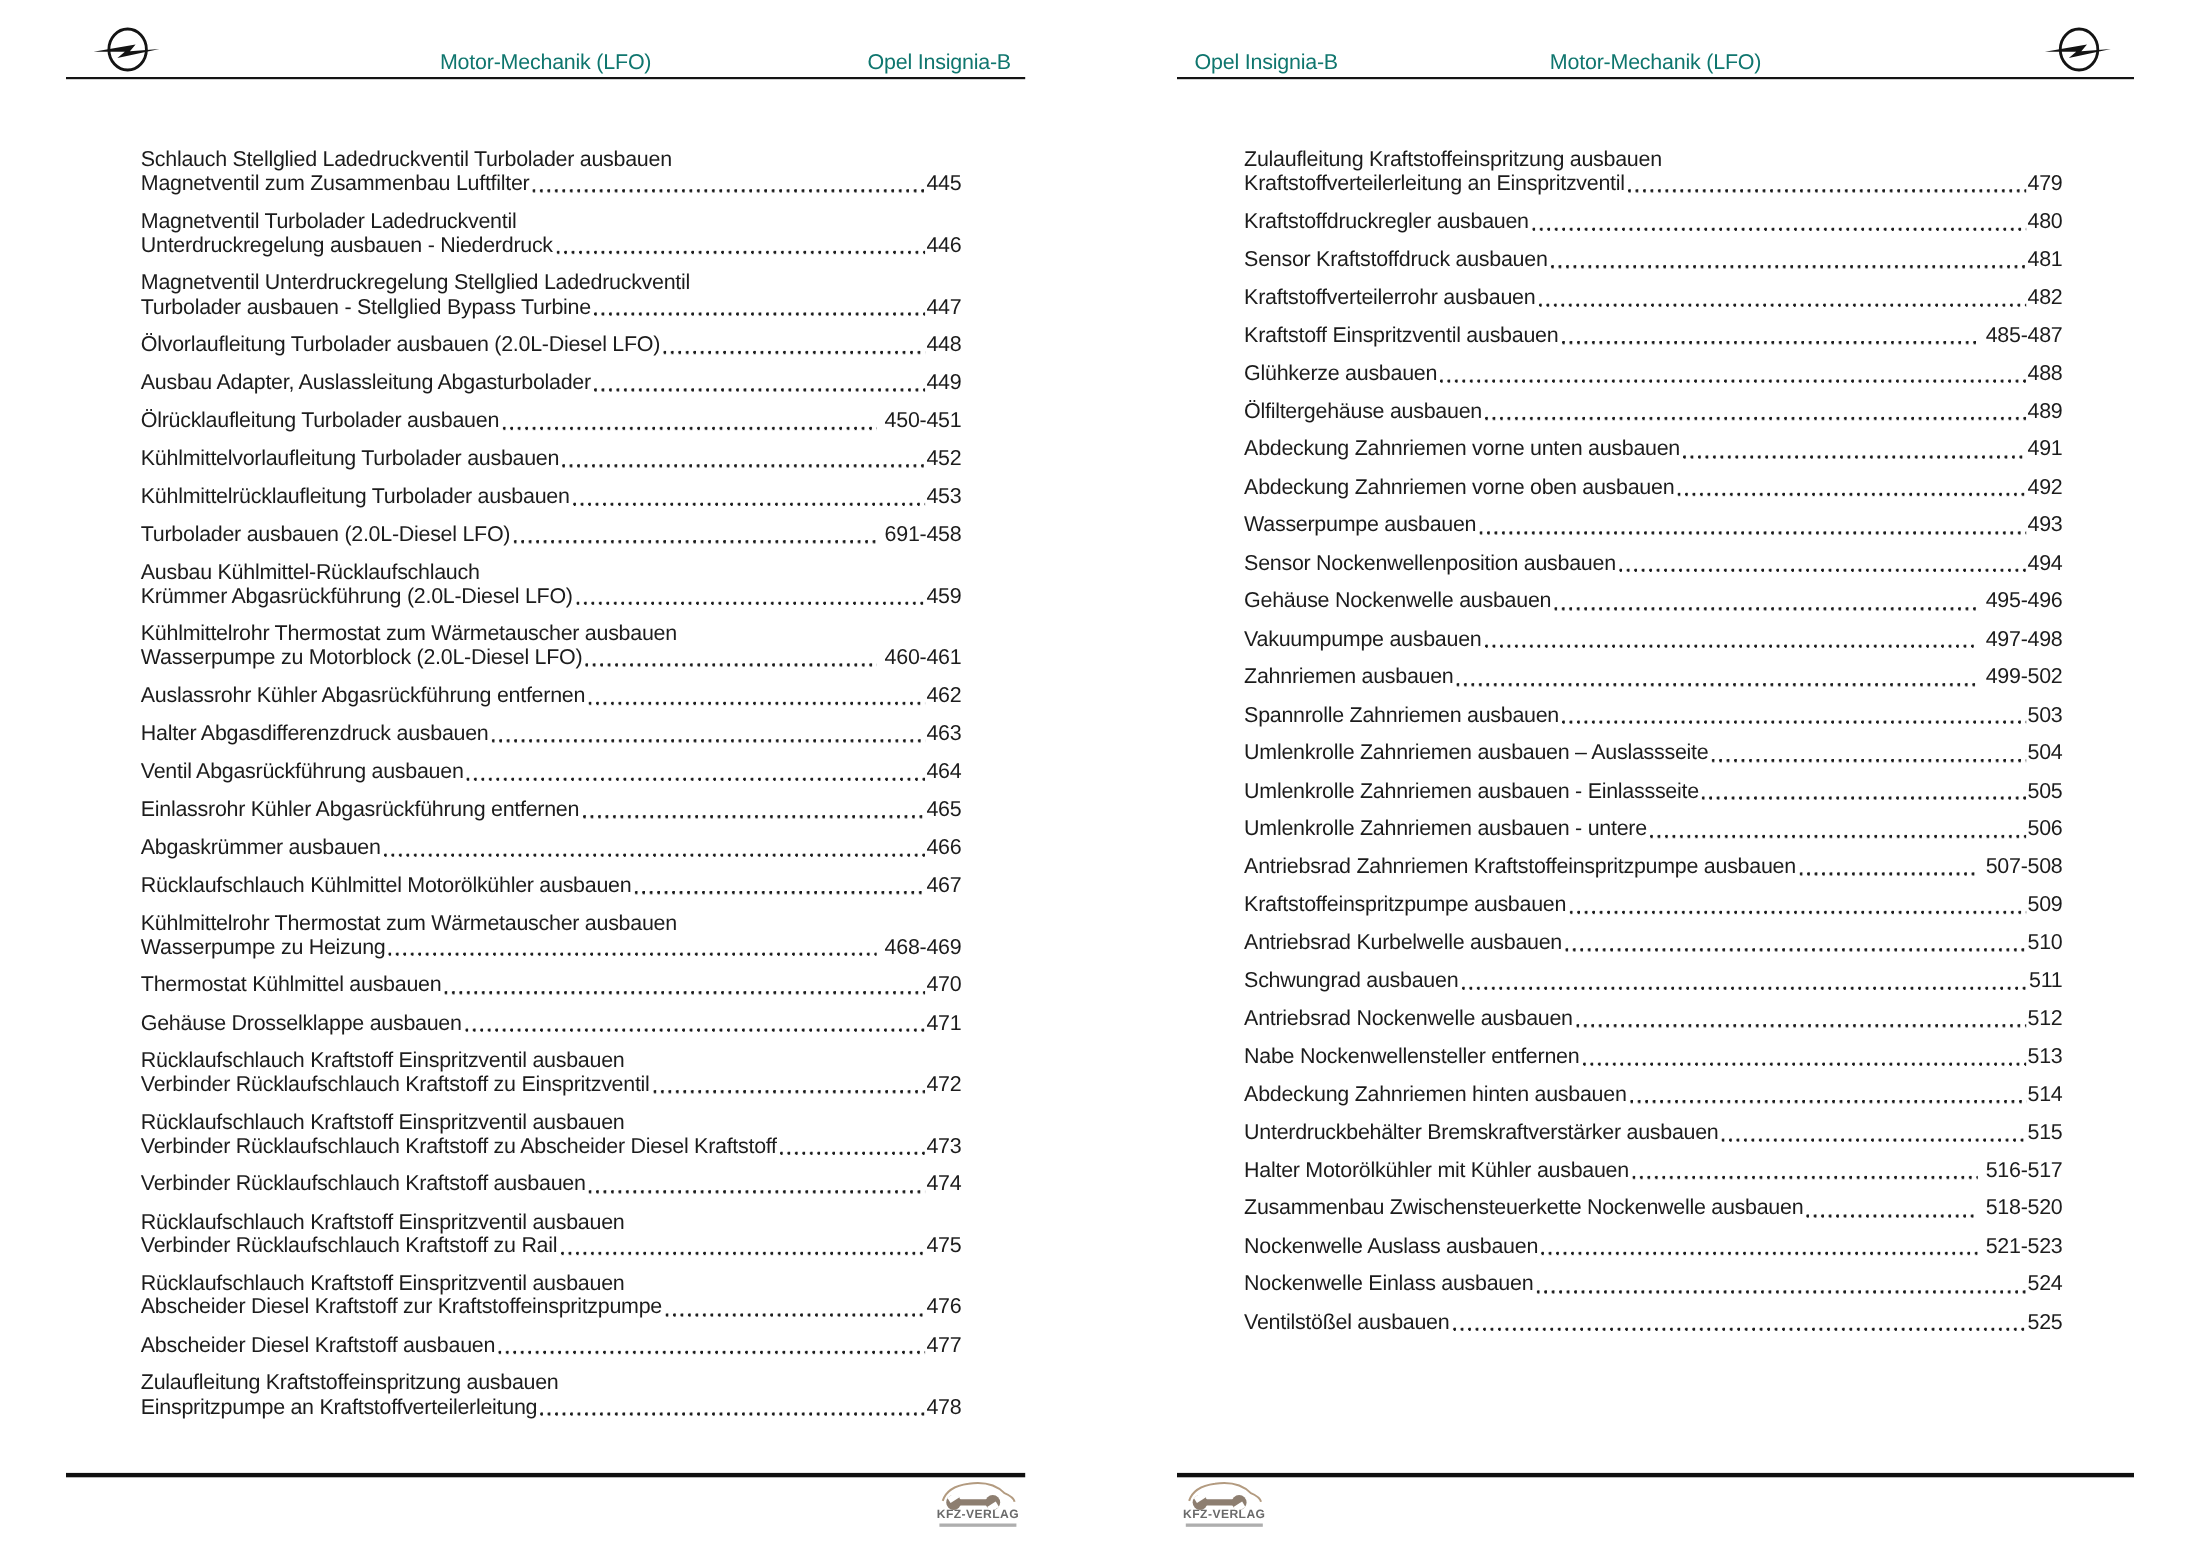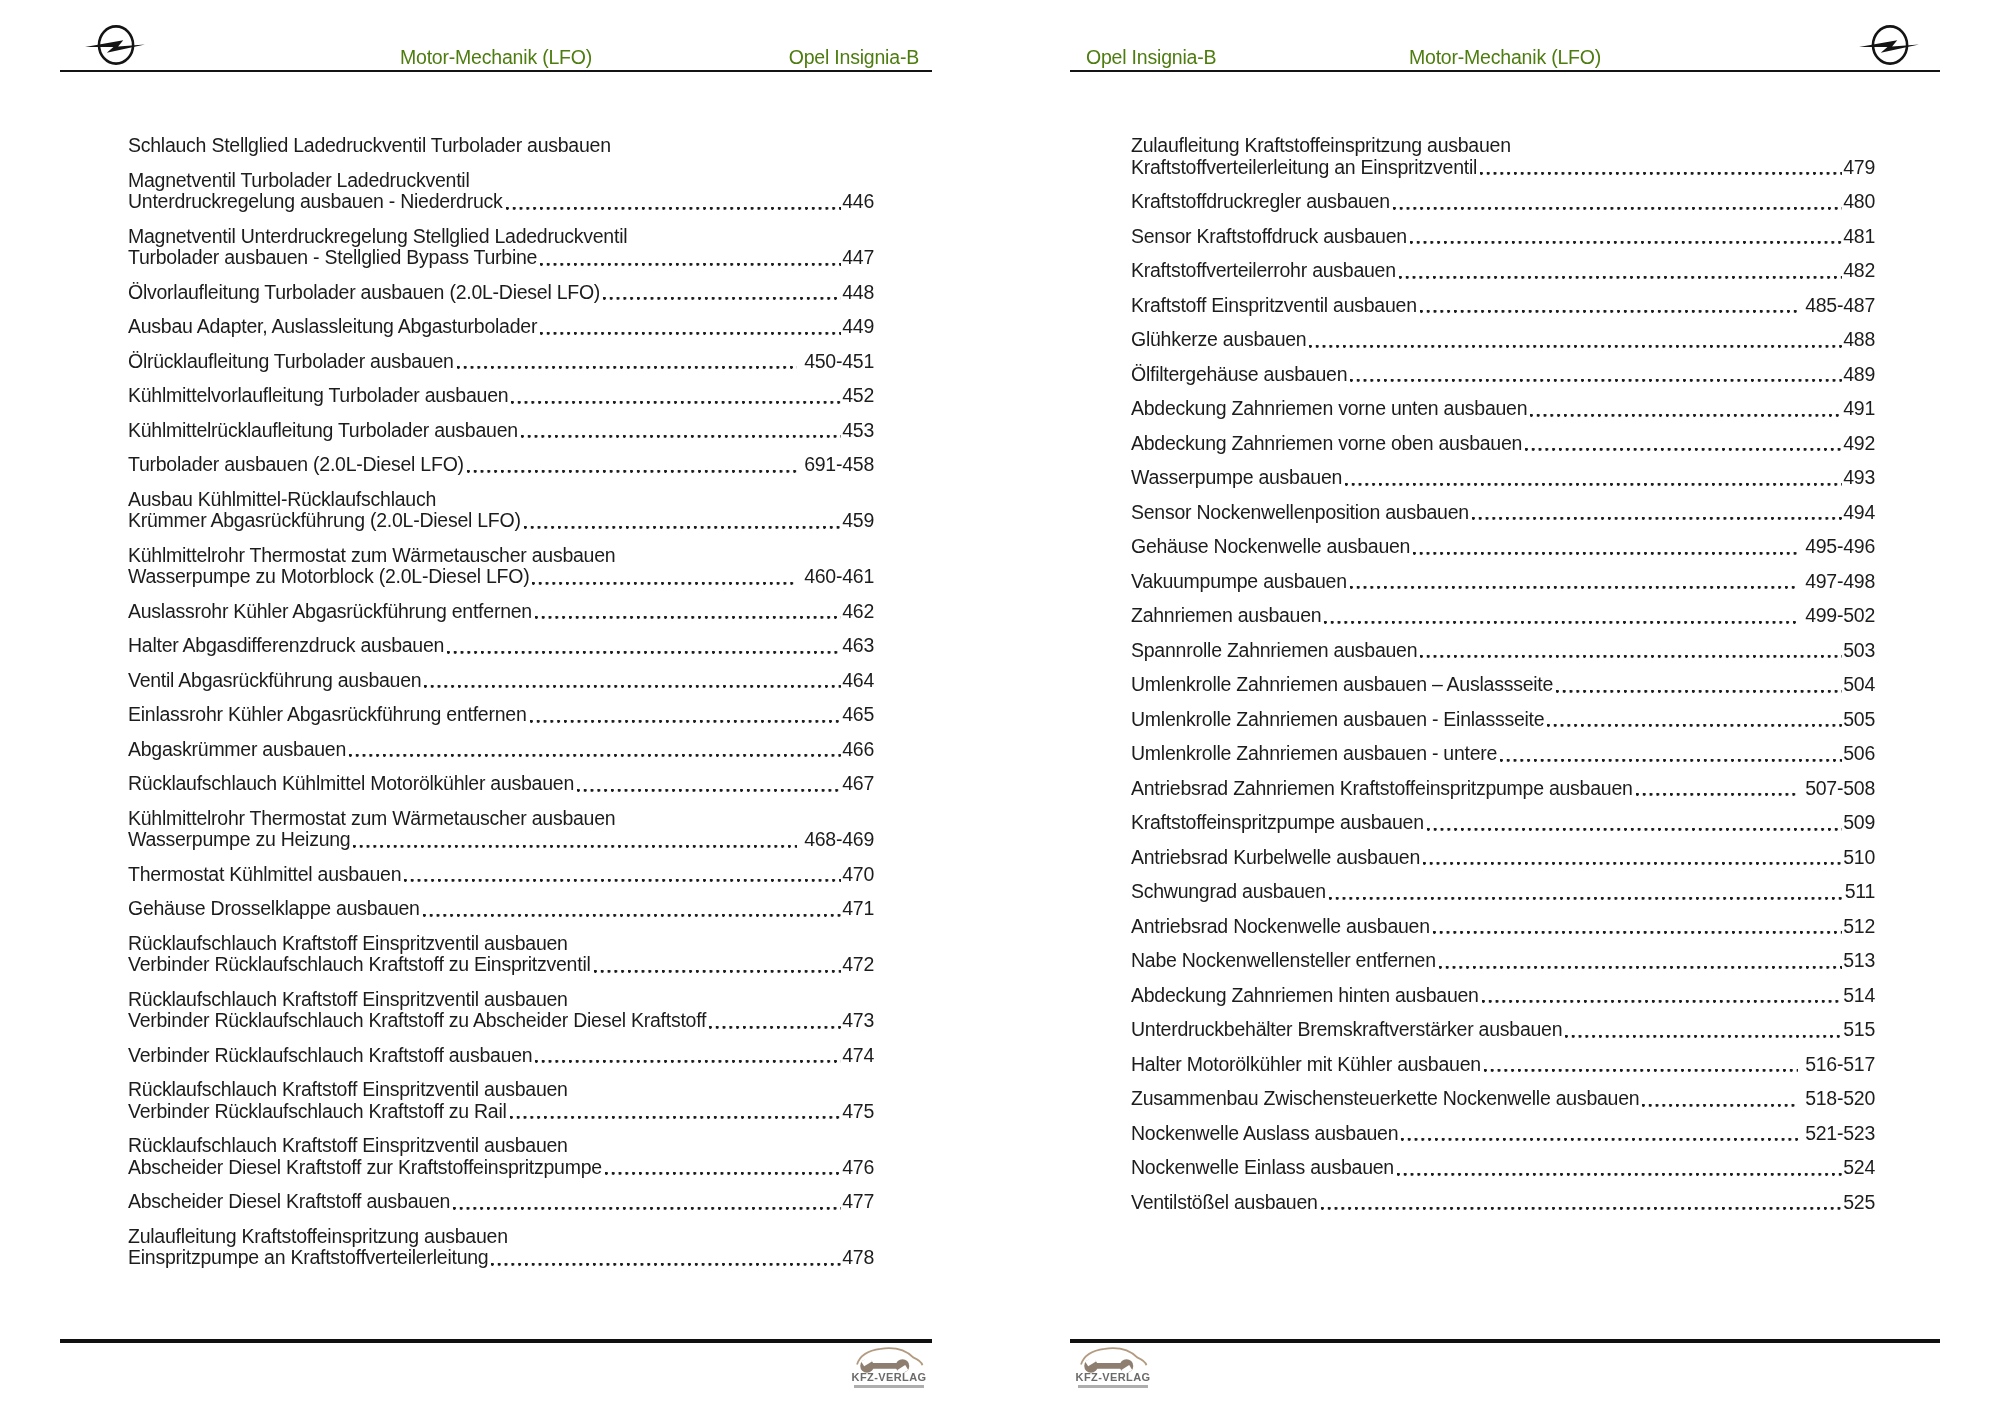--- a/index.html
+++ b/index.html
@@ -7,21 +7,21 @@
        font-family:"Liberation Sans","DejaVu Sans",sans-serif;color:#1c1c1c;}
   .sheet{position:absolute;inset:0;background:#ffffff;}
 
   
   .page{position:absolute;top:0;height:1335px;}
   .page-left{left:60px;width:872px;}
   .page-right{left:1070px;width:870px;}
 
   
   .page-header{position:relative;height:70px;border-bottom:2.5px solid #141414;}
-  .hdr-title{position:absolute;bottom:1px;font-size:19.5px;letter-spacing:-0.2px;color:#4d7c0f;white-space:nowrap;}
+  .hdr-title{position:absolute;bottom:1px;font-size:19.5px;letter-spacing:-0.2px;color:#0f766e;white-space:nowrap;}
   .hdr-center{left:0;right:0;text-align:center;}
   .hdr-right{right:13px;}
   .hdr-left{left:16px;}
   .opel-logo{position:absolute;top:22px;width:62px;height:46px;}
   .page-left .opel-logo{left:24px;}
   .page-right .opel-logo{right:20px;}
 
   
   .toc{margin-top:63px;}
   .page-left .toc{padding-left:68px;padding-right:58px;text-align:center;}
@@ -57,20 +57,25 @@
         <ellipse cx="62" cy="42" rx="33" ry="36" fill="none" stroke="#141414" stroke-width="5"></ellipse>
         <path d="M2 46 L76 33 L66 45 L118 41 L44 57 L57 46 Z" fill="#141414"></path>
       </svg>
       <span class="hdr-title hdr-center">Motor-Mechanik (LFO)</span>
       <span class="hdr-title hdr-right">Opel Insignia-B</span>
     </header>
     <main class="toc" id="toc-left">
         <div class="toc-entry">
           <div class="toc-line">
             <span class="toc-title">Schlauch Stellglied Ladedruckventil Turbolader ausbauen</span>
+          </div>
+          <div class="toc-line">
+            <span class="toc-title">Magnetventil zum Zusammenbau Luftfilter</span>
+            <span class="dot-leader"></span>
+            <span class="page-number">445</span>
           </div>
         </div>
         <div class="toc-entry">
           <div class="toc-line">
             <span class="toc-title">Magnetventil Turbolader Ladedruckventil</span>
           </div>
           <div class="toc-line">
             <span class="toc-title">Unterdruckregelung ausbauen - Niederdruck</span>
             <span class="dot-leader"></span>
             <span class="page-number">446</span>

